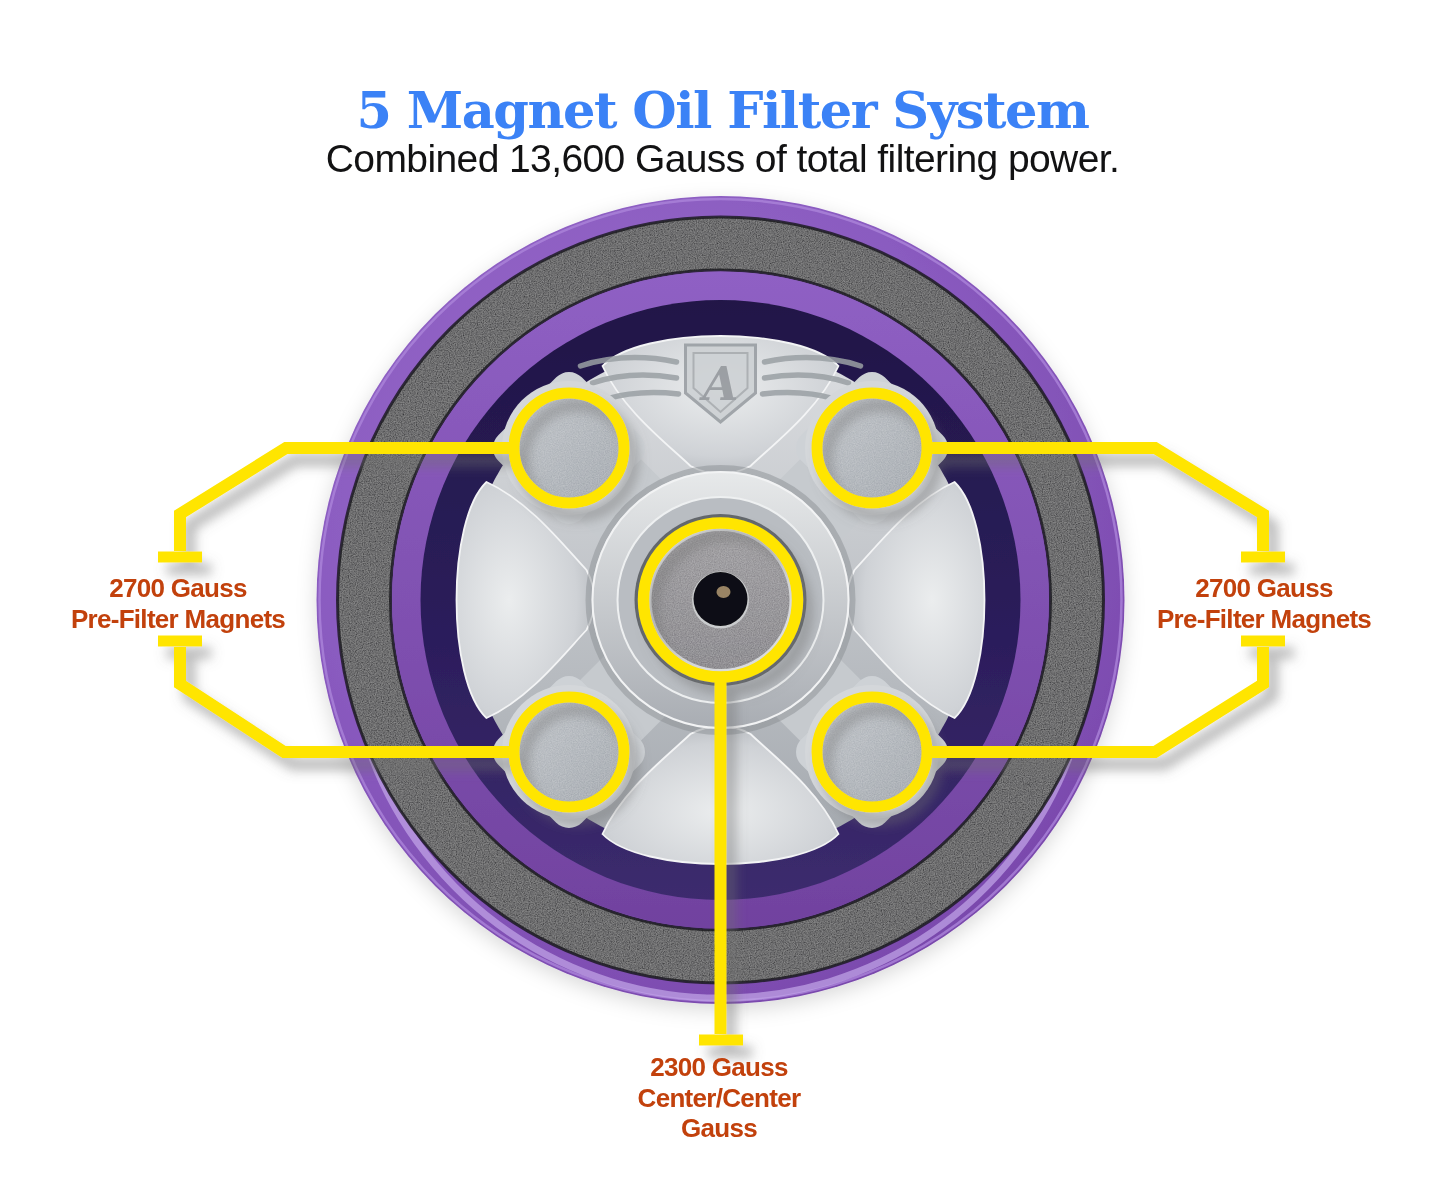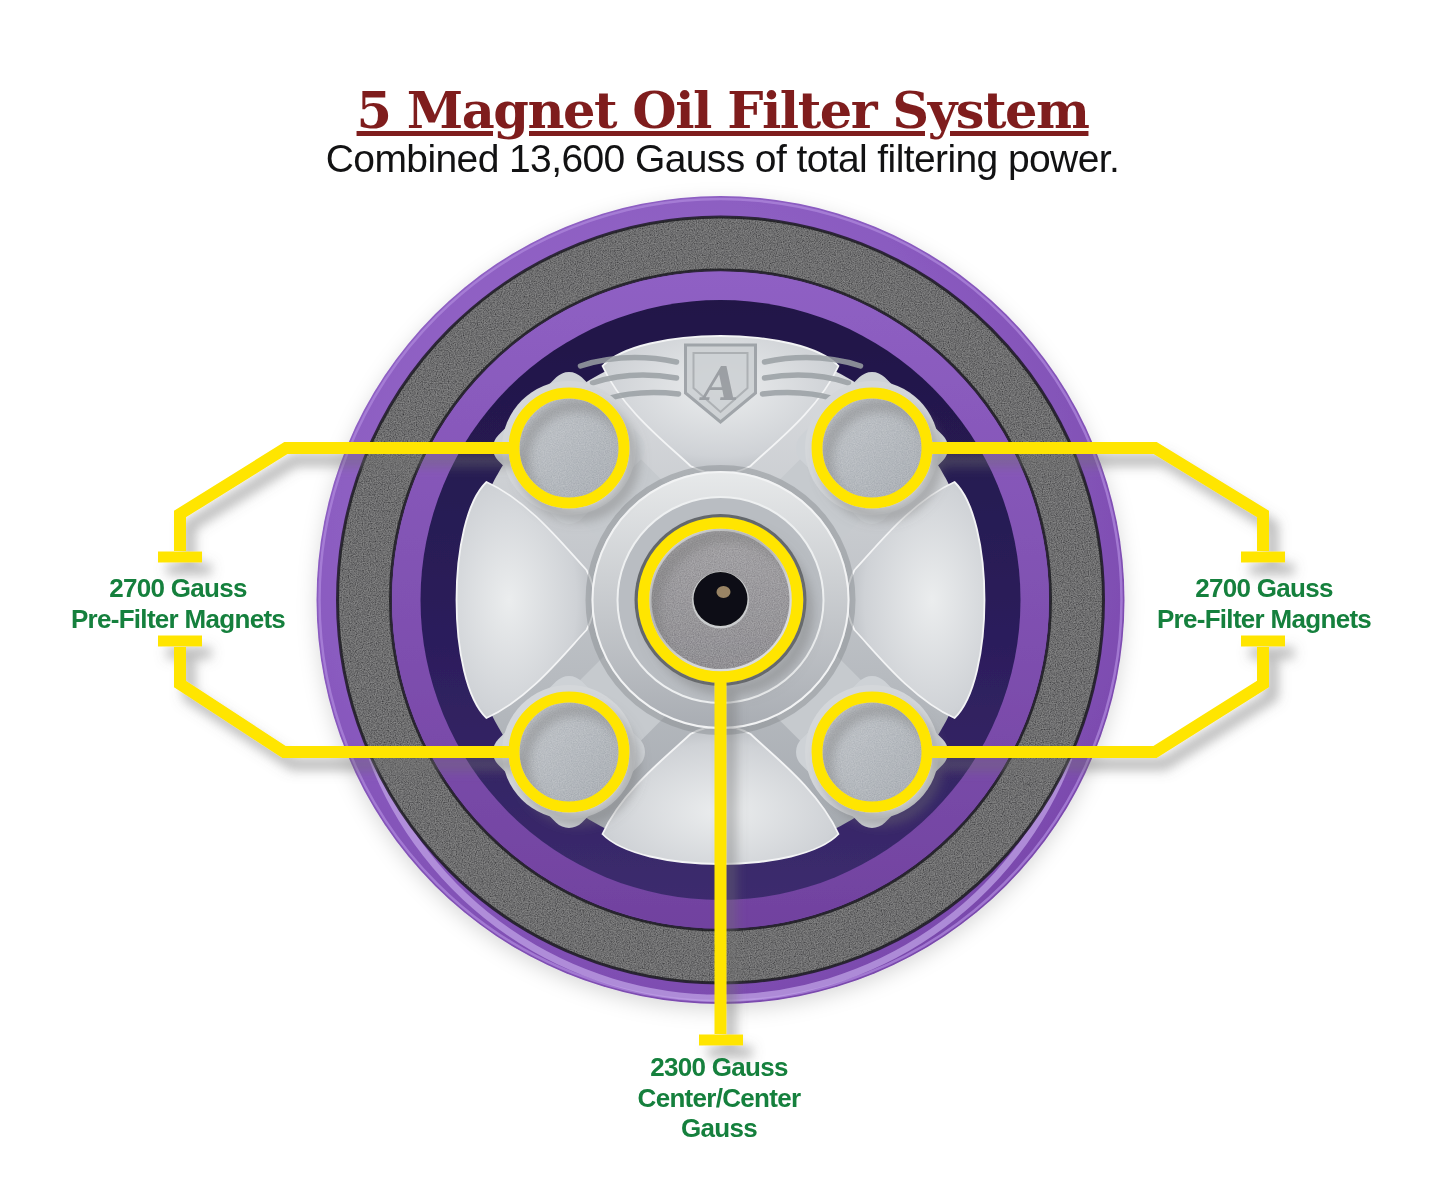--- a/index.html
+++ b/index.html
@@ -1,26 +1,26 @@
 <!DOCTYPE html>
 <html><head>
 <meta charset="utf-8">
 <style>
   html,body{margin:0;padding:0;background:#ffffff;}
   body{width:1445px;height:1204px;position:relative;overflow:hidden;
        font-family:"Liberation Sans",sans-serif;}
   .stage{position:absolute;inset:0;width:1445px;height:1204px;}
   .title{position:absolute;top:80px;left:50%;transform:translateX(-50%);
          font-family:"DejaVu Serif",serif;font-weight:bold;font-size:51px;
-         letter-spacing:-1.5px;color:#7f1d1d;white-space:nowrap;text-decoration:underline;}
+         letter-spacing:-1.5px;color:#3b82f6;white-space:nowrap;}
   .subtitle{position:absolute;top:137px;left:50%;transform:translateX(-50%);
             font-size:39px;letter-spacing:-0.6px;color:#121213;white-space:nowrap;}
   .lbl{position:absolute;transform:translate(-50%,-50%);text-align:center;
        font-weight:bold;font-size:26px;line-height:1.18;letter-spacing:-0.7px;
-       color:#15803d;white-space:nowrap;}
+       color:#c2410c;white-space:nowrap;}
   .lbl span{display:block;}
   .lbl-left{left:178px;top:604px;}
   .lbl-right{left:1264px;top:604px;}
   .lbl-center{left:719px;top:1098px;}
   svg{display:block;}
 </style>
 </head>
 <body>
 
 <svg class="stage" viewBox="0 0 1445 1204" xmlns="http://www.w3.org/2000/svg">

